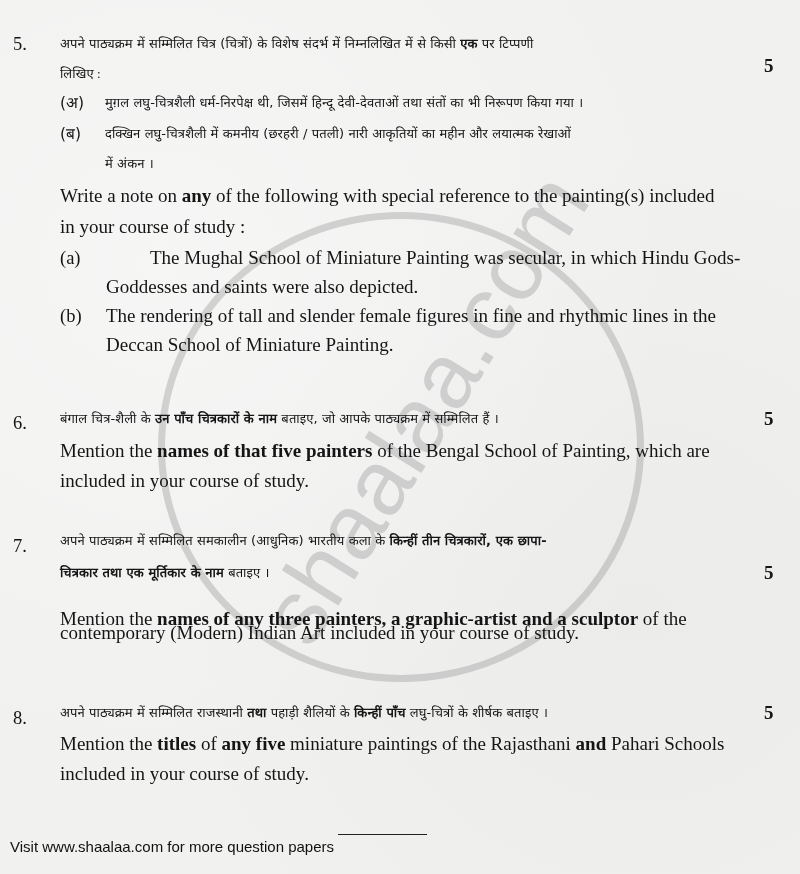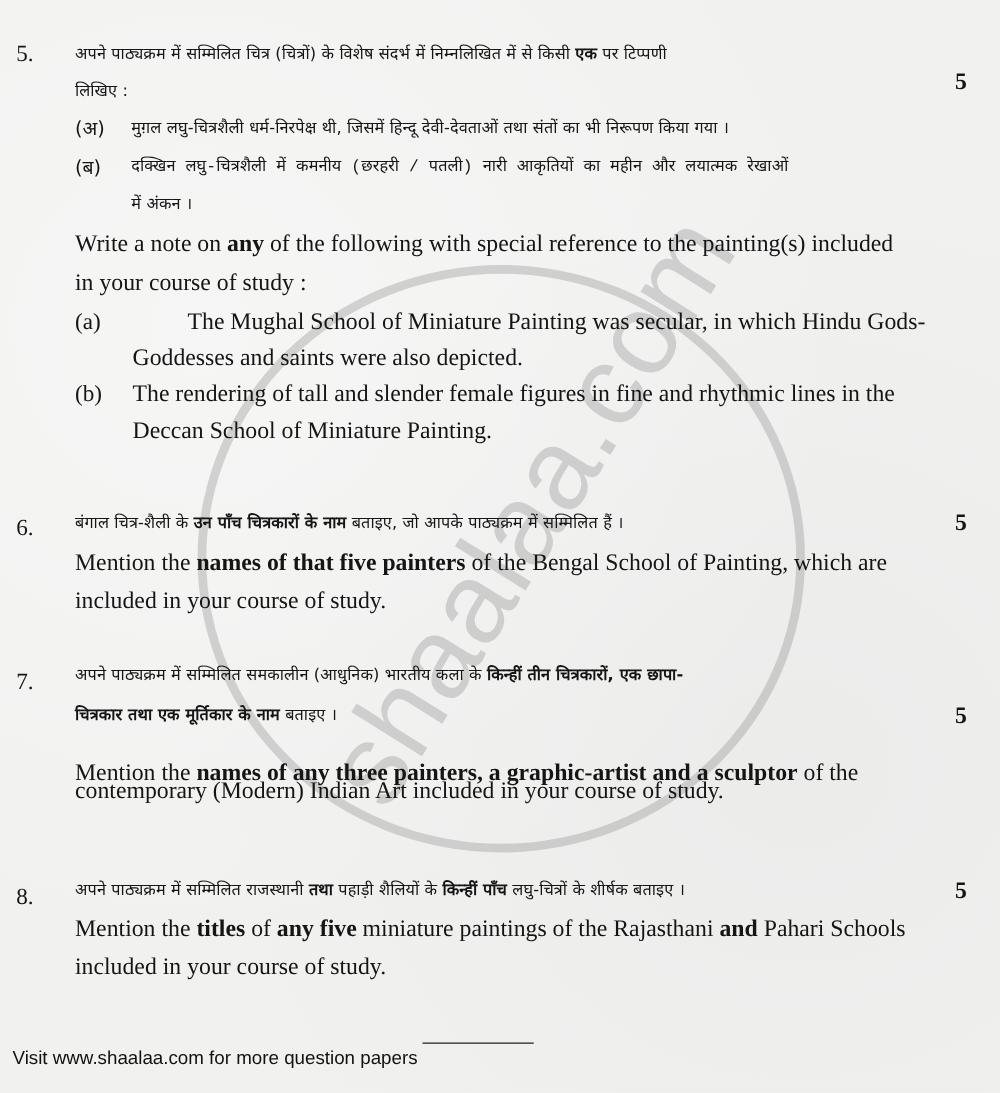--- a/index.html
+++ b/index.html
@@ -106,30 +106,30 @@
 <div class="page-bg"></div>
 
 <div class="watermark"></div>
 <div class="watermark-text">shaalaa.com</div>
 
 <div>
   <span class="qnum" style="left:13px; top:33px;">5.</span>
   <div class="line deva" style="left:60px; top:33px;">
     <span>अपने पाठ्यक्रम में सम्मिलित चित्र (चित्रों) के विशेष संदर्भ में निम्नलिखित में से किसी </span><b>एक</b><span> पर टिप्पणी</span>
   </div>
-  <div class="line deva" style="left:60px; top:63px;">
+  <div class="line deva" style="left:60px; top:63px;font-family:Liberation Serif, serif;">
     <span>लिखिए :</span>
   </div>
   <span class="marks" style="top:55px;">5</span>
 
   <span class="label deva-label" style="left:60px; top:92px;">(अ)</span>
   <div class="line deva" style="left:105px; top:92px;">मुग़ल लघु-चित्रशैली धर्म-निरपेक्ष थी, जिसमें हिन्दू देवी-देवताओं तथा संतों का भी निरूपण किया गया ।</div>
 
   <span class="label deva-label" style="left:60px; top:123px;">(ब)</span>
-  <div class="line deva" style="left:105px; top:123px;font-family:Liberation Mono, monospace;">दक्खिन लघु-चित्रशैली में कमनीय (छरहरी / पतली) नारी आकृतियों का महीन और लयात्मक रेखाओं</div>
+  <div class="line deva" style="left:105px; top:123px;">दक्खिन लघु-चित्रशैली में कमनीय (छरहरी / पतली) नारी आकृतियों का महीन और लयात्मक रेखाओं</div>
   <div class="line deva" style="left:105px; top:153px;">में अंकन ।</div>
 
   <div class="line" style="left:60px; top:185px;">
     <span>Write a note on </span><b>any</b><span> of the following with special reference to the painting(s) included</span>
   </div>
   <div class="line" style="left:60px; top:216px;">in your course of study :</div>
 
   <span class="label" style="left:60px; top:247px;">(a)</span>
   <div class="line" style="left:106px; top:247px;margin-left:44px;">The Mughal School of Miniature Painting was secular, in which Hindu Gods-</div>
   <div class="line" style="left:106px; top:276px;text-align:right;">Goddesses and saints were also depicted.</div>

